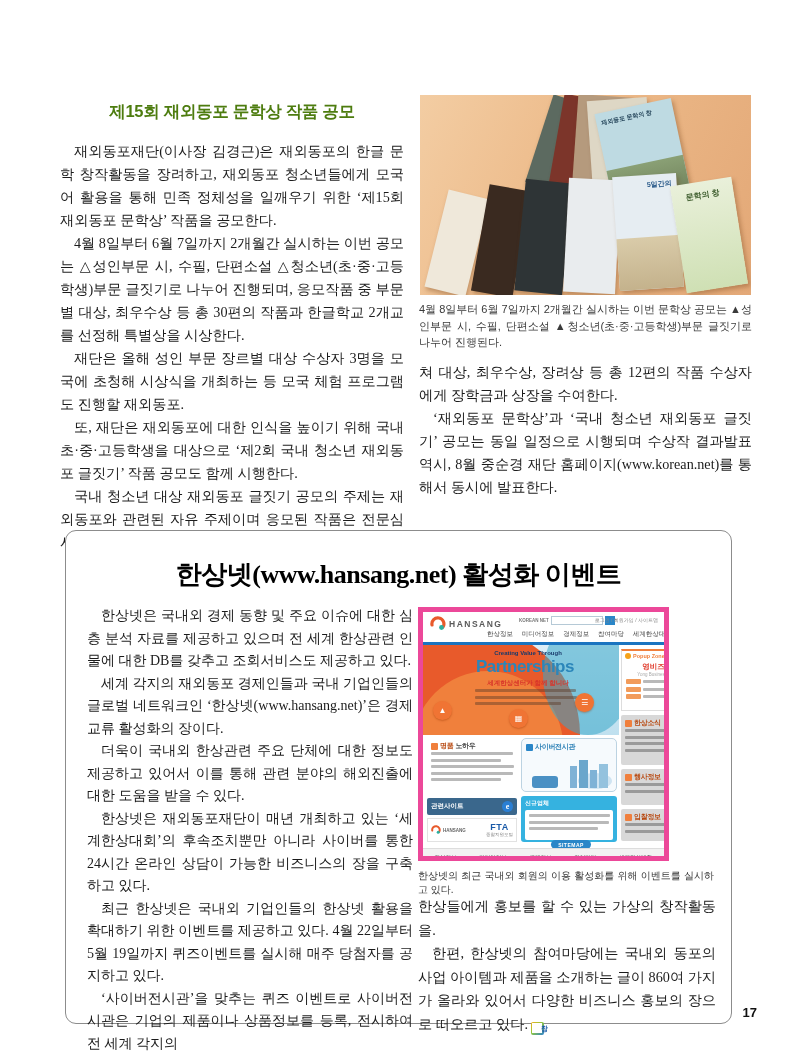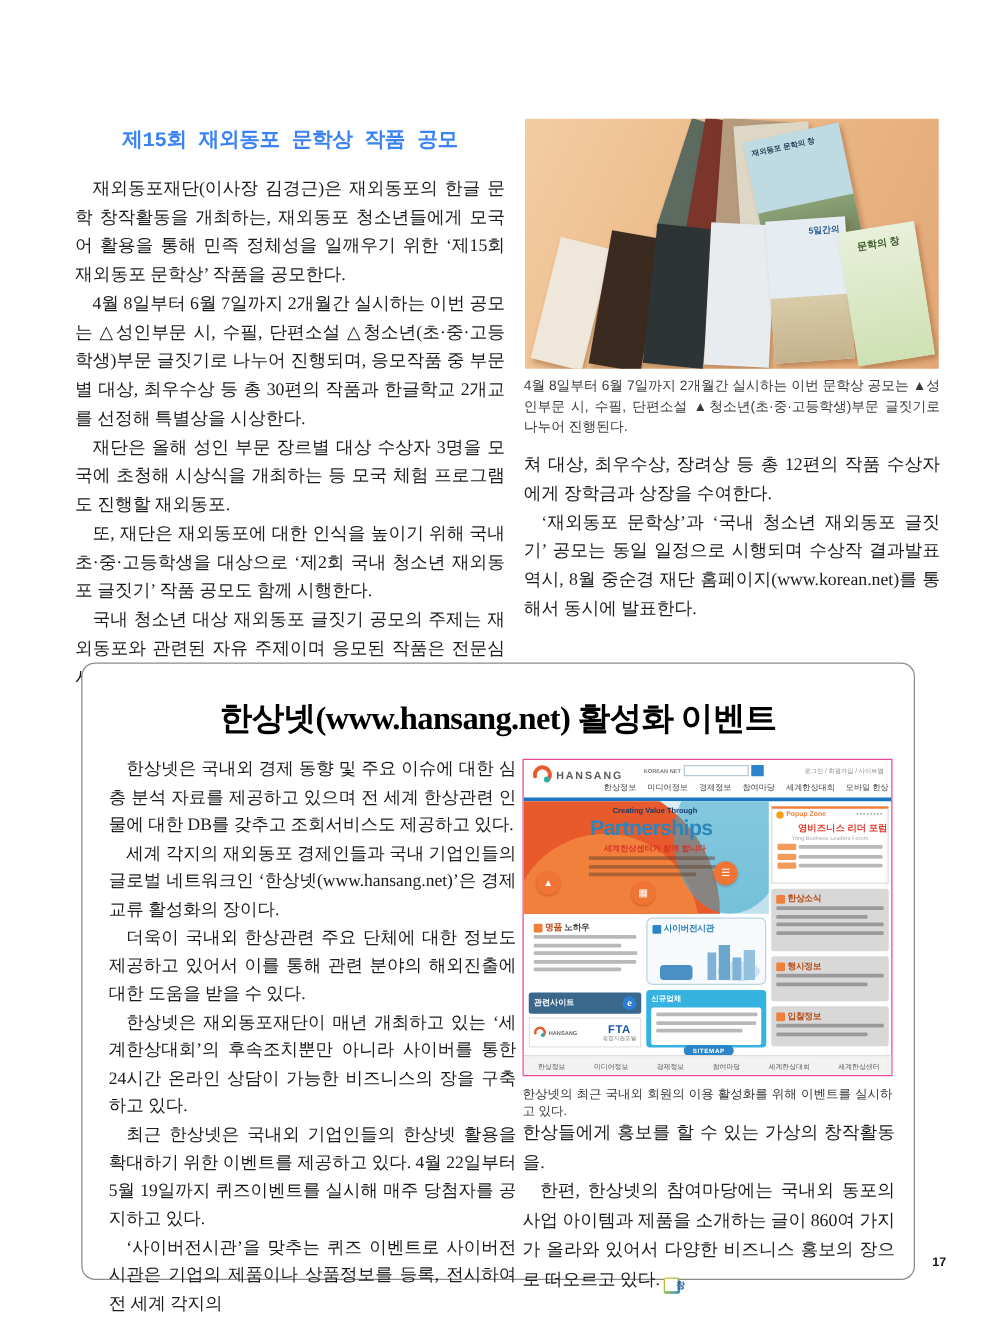--- a/index.html
+++ b/index.html
@@ -2,22 +2,22 @@
 <html><head>
 <meta charset="utf-8">
 <style>
   * { margin:0; padding:0; box-sizing:border-box; }
   body { background:#ffffff; }
   .page { position:relative; width:796px; height:1064px; background:#fff; overflow:hidden;
           font-family:"Liberation Serif","DejaVu Serif",serif; }
 
   
   .headline { position:absolute; left:60px; top:101px; width:344px; text-align:center;
-              font-family:Liberation Mono, monospace; font-weight:bold;
-              font-size:16.5px; color:#3b82f6; letter-spacing:-0.3px; }
+              font-family:Liberation Sans, sans-serif; font-weight:bold;
+              font-size:16.5px; color:#4d7c0f; letter-spacing:-0.3px; }
   .col { position:absolute; }
   .col p { font-size:14.2px; line-height:23px; color:#1b1b1b; text-align:justify;
            text-indent:14px; }
   .col p.noindent { text-indent:0; }
   .c1L { left:60px;  top:140px; width:344px; }
   .c1R { left:419px; top:361px; width:333px; }
 
   
   .photo { position:absolute; left:420px; top:95px; width:331px; height:200px; overflow:hidden;
            background:linear-gradient(115deg,#f3cda3 0%,#ecb988 45%,#e3a877 100%); }
@@ -39,22 +39,22 @@
   .cap2 { left:352px; top:338px; width:296px; font-size:10px; line-height:14px; color:#333; }
 
   .endmark { display:inline-block; width:13px; height:13px; vertical-align:-2px; margin-left:3px;
              background:linear-gradient(135deg,#f5b21a 0%,#8ec63f 45%,#2a7fd4 100%);
              padding:1.5px; border-radius:2px; }
   .endmark i { display:flex; width:100%; height:100%; background:#fff; font-style:normal;
                font-family:"Liberation Sans",sans-serif; font-size:7px; font-weight:bold;
                color:#1a5aa8; align-items:center; justify-content:center; }
 
   
-  .site { position:absolute; left:352px; top:76px; width:296px; height:254px; background:#fff;
-          border:1px solid #ec4899; overflow:hidden;
+  .site { position:absolute; left:352px; top:76px; width:251px; height:254px; background:#fff;
+          border:5px solid #ec4899; overflow:hidden;
           font-family:"Liberation Sans","DejaVu Sans",sans-serif; }
   .s-abs { position:absolute; }
   .s-logo { left:7px; top:4px; display:flex; align-items:center; gap:3px; }
   .s-logo b { font-size:8.5px; color:#5a5a5a; letter-spacing:1.5px; }
   .s-toplinks { right:6px; top:5px; font-size:5px; color:#8a8a8a; }
   .s-search { left:96px; top:4px; display:flex; align-items:center; gap:2px; }
   .s-search .klabel { font-size:4.5px; color:#777; font-weight:bold; }
   .s-search .sbox { width:52px; height:9px; border:1px solid #b5c9d6; background:#fff; }
   .s-search .sbtn { width:10px; height:9px; background:#2a86c8; }
   .s-nav { left:64px; top:18px; width:228px; display:flex; justify-content:space-between; }
@@ -129,31 +129,31 @@
 
   .s-footer { left:0; top:236px; width:296px; height:18px; background:#f2f2f2;
               border-top:1px solid #ddd; display:flex; justify-content:space-around;
               align-items:center; }
   .s-footer span { font-size:5.5px; color:#555; }
   .sitemap { left:128px; top:228px; width:40px; height:9px; background:#2a86c8; border-radius:5px;
              color:#fff; font-size:5px; font-weight:bold; display:flex; align-items:center;
              justify-content:center; letter-spacing:0.5px; }
 
   .pagenum { position:absolute; right:39px; top:1005px; font-family:"Liberation Sans",sans-serif;
-             font-weight:bold; font-size:10px; color:#111;margin-left:24px; }
+             font-weight:bold; font-size:13px; color:#111;margin-left:24px; }
 </style>
 </head>
 <body>
 
 <div class="page">
 
   <h1 class="headline">제15회 재외동포 문학상 작품 공모</h1>
 
   <div class="col c1L">
-    <p>재외동포재단(이사장 김경근)은 재외동포의 한글 문학 창작활동을 개최하는, 재외동포 청소년들에게 모국어 활용을 통해 민족 정체성을 일깨우기 위한 ‘제15회 재외동포 문학상’ 작품을 공모한다.</p>
+    <p>재외동포재단(이사장 김경근)은 재외동포의 한글 문학 창작활동을 장려하고, 재외동포 청소년들에게 모국어 활용을 통해 민족 정체성을 일깨우기 위한 ‘제15회 재외동포 문학상’ 작품을 공모한다.</p>
     <p>4월 8일부터 6월 7일까지 2개월간 실시하는 이번 공모는 △성인부문 시, 수필, 단편소설 △청소년(초·중·고등학생)부문 글짓기로 나누어 진행되며, 응모작품 중 부문별 대상, 최우수상 등 총 30편의 작품과 한글학교 2개교를 선정해 특별상을 시상한다.</p>
     <p>재단은 올해 성인 부문 장르별 대상 수상자 3명을 모국에 초청해 시상식을 개최하는 등 모국 체험 프로그램도 진행할 재외동포.</p>
     <p>또, 재단은 재외동포에 대한 인식을 높이기 위해 국내 초·중·고등학생을 대상으로 ‘제2회 국내 청소년 재외동포 글짓기’ 작품 공모도 함께 시행한다.</p>
     <p>국내 청소년 대상 재외동포 글짓기 공모의 주제는 재외동포와 관련된 자유 주제이며 응모된 작품은 전문심사위원의 심사를 거</p>
   </div>
 
   <div class="photo">
 
     <div class="bk" style="left:118px;top:6px;width:58px;height:92px;background:#5c6a60;transform:rotate(18deg);"></div>
     <div class="bk" style="left:136px;top:3px;width:58px;height:94px;background:#7c352a;transform:rotate(10deg);"></div>

